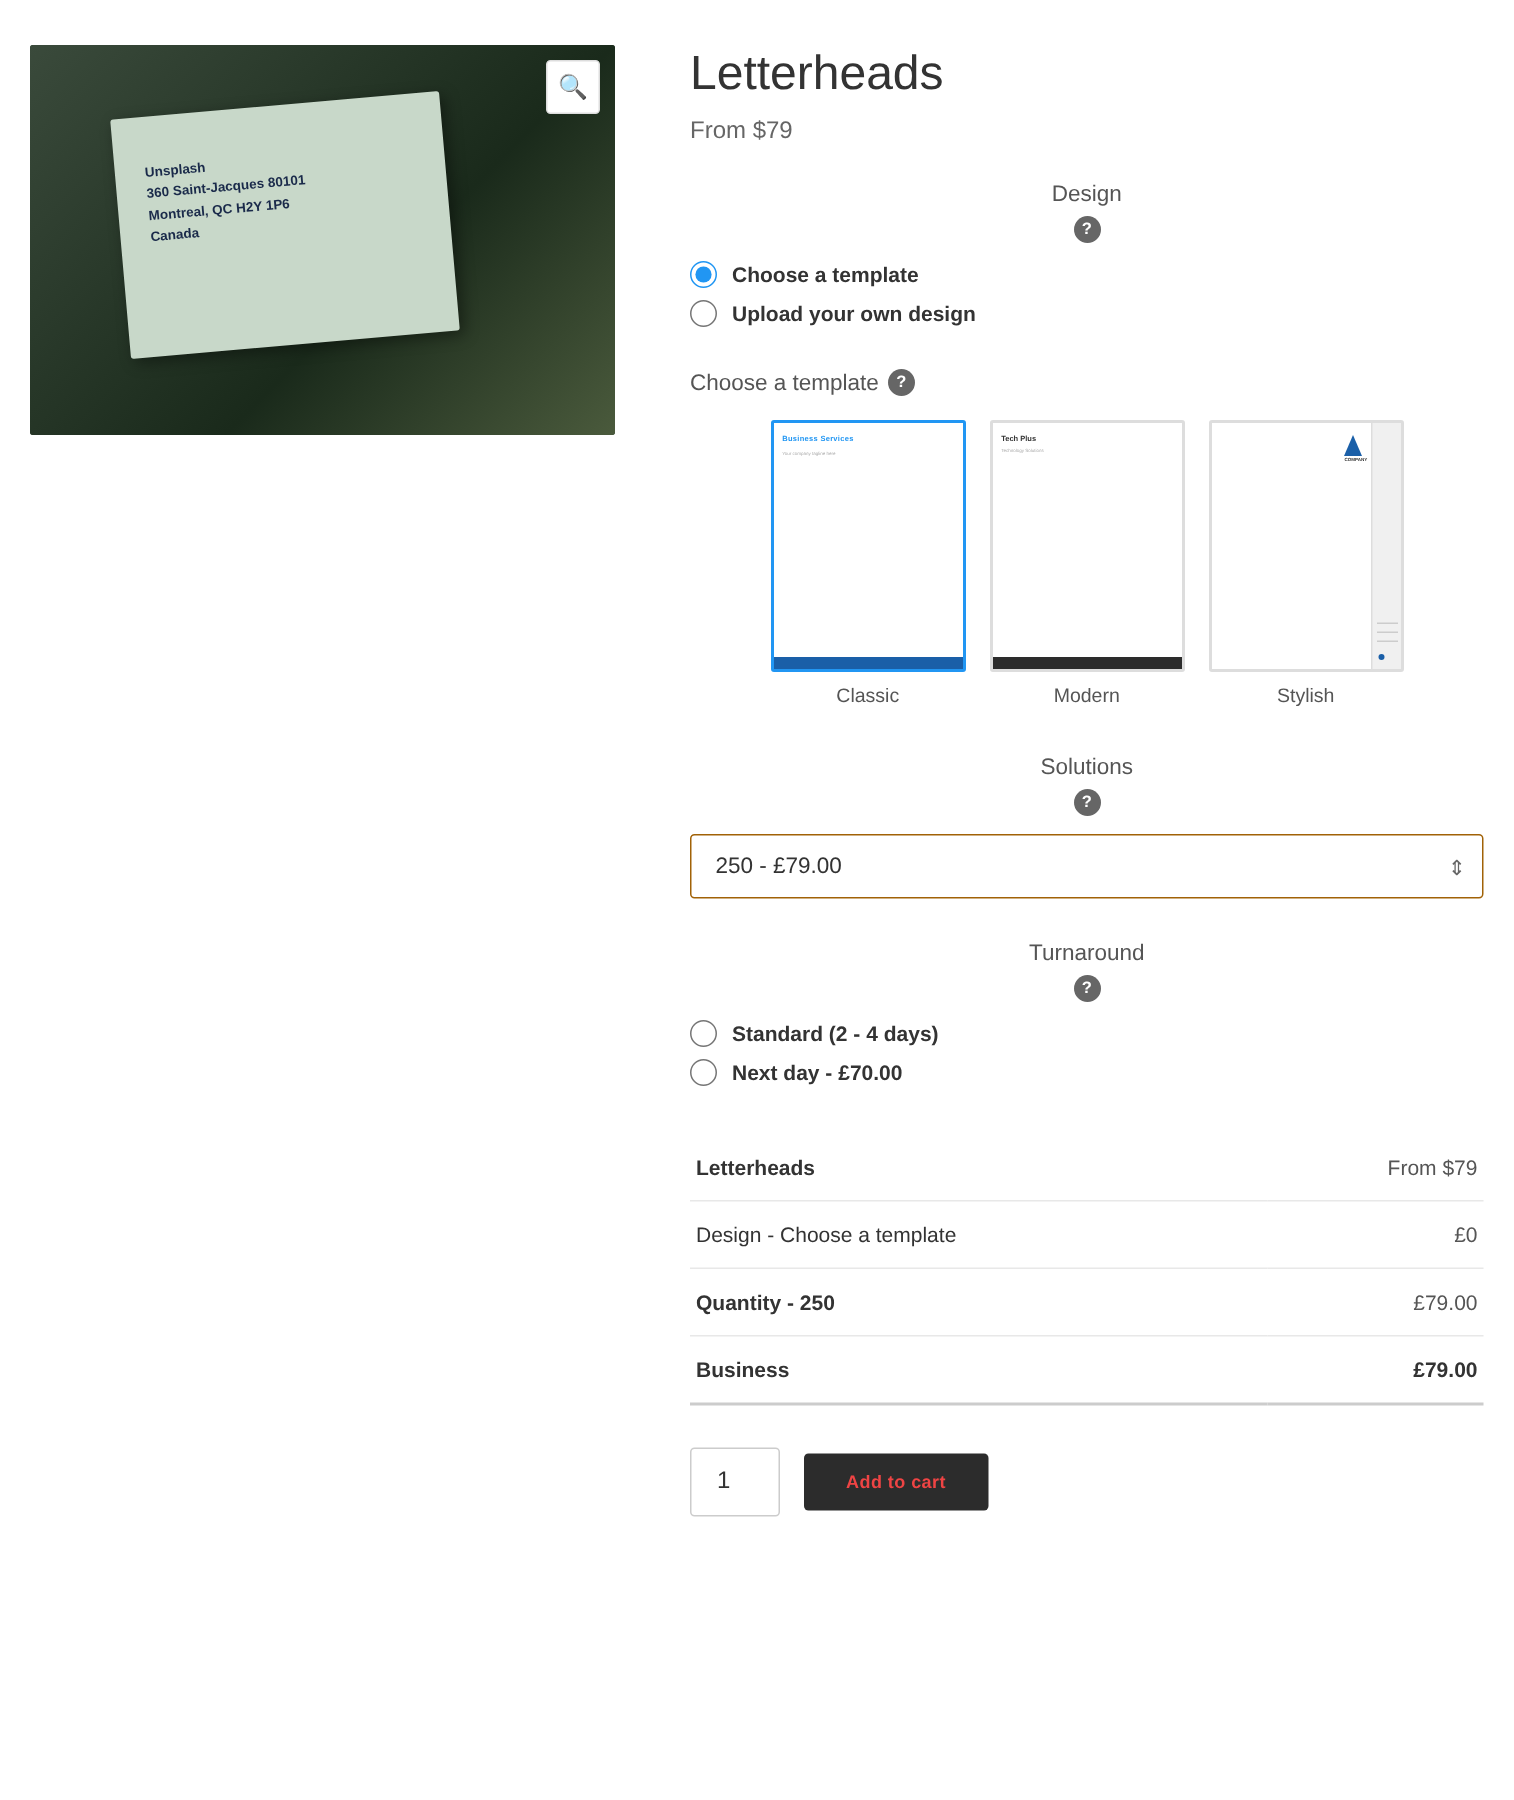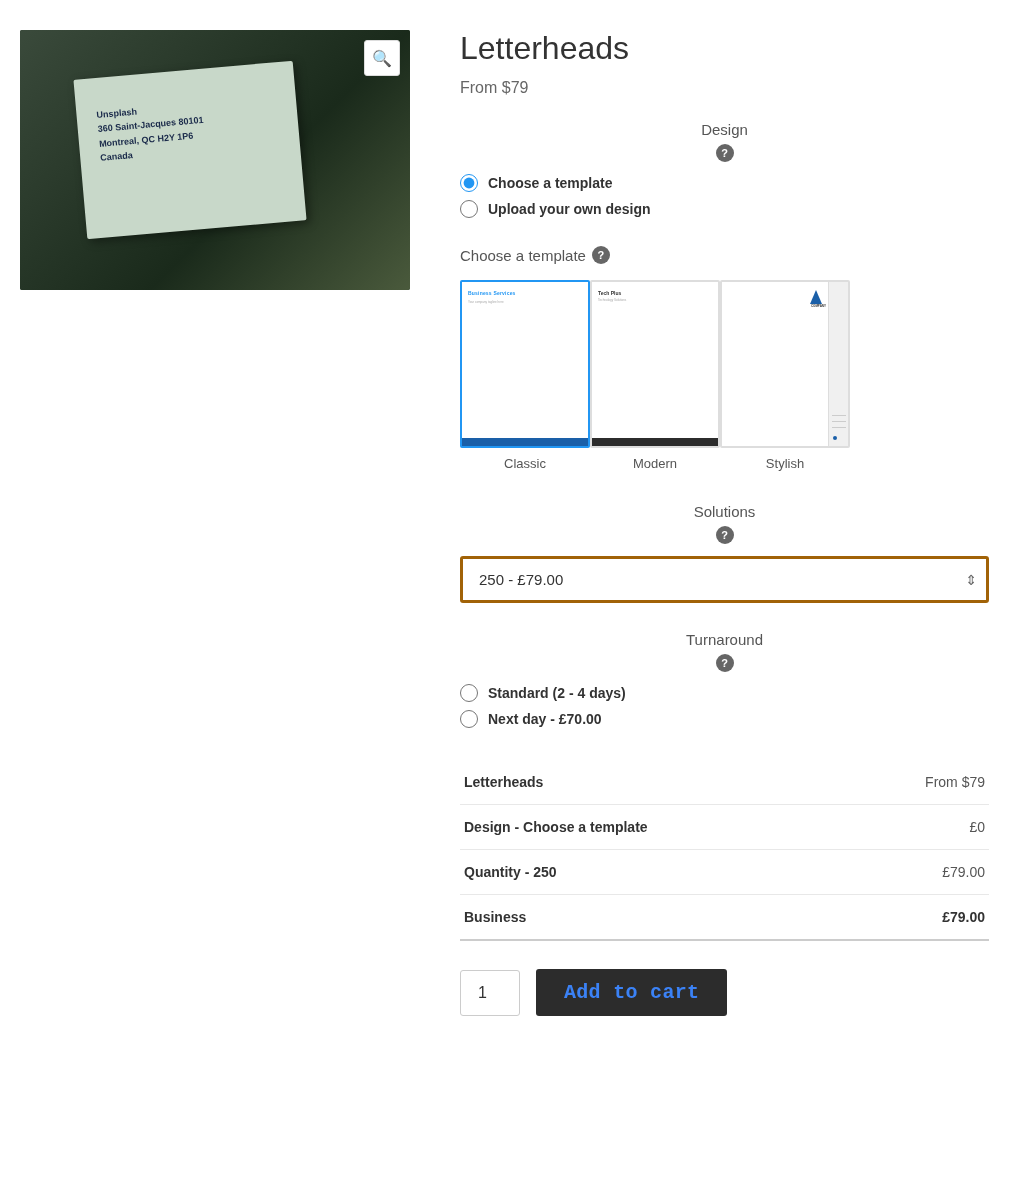--- a/index.html
+++ b/index.html
@@ -137,21 +137,22 @@
     .template-label {
       font-size: 15px;
       color: #555;
       margin-bottom: 16px;
       display: flex;
       align-items: center;
       gap: 6px;
     }
     .templates-grid {
       display: flex;
-      gap: 0;
+      gap: 16px;
+      justify-content: center;
     }
     .template-card {
       display: flex;
       flex-direction: column;
       align-items: center;
       cursor: pointer;
     }
     .template-preview {
       width: 130px;
       height: 168px;
@@ -206,21 +207,21 @@
     .quantity-section {
       margin-bottom: 28px;
     }
     .select-wrapper {
       position: relative;
       width: 100%;
     }
     .quantity-select {
       width: 100%;
       padding: 12px 16px;
-      border: 3px solid #a16207;
+      border: 1px solid #a16207;
       border-radius: 3px;
       font-size: 15px;
       color: #333;
       background: #fff;
       appearance: none;
       cursor: pointer;
       font-weight: 500;
     }
     .select-arrow {
       position: absolute;
@@ -278,28 +279,27 @@
       height: 46px;
       border: 1px solid #ccc;
       border-radius: 3px;
       text-align: center;
       font-size: 16px;
       color: #333;
     }
     .add-to-cart-btn {
       padding: 12px 28px;
       background: #2c2c2c;
-      color: #3b82f6;
+      color: #ef4444;
       border: none;
       border-radius: 3px;
-      font-size: 20px;
+      font-size: 12px;
       font-weight: 600;
       cursor: pointer;
       letter-spacing: 0.3px;
-      font-family: Liberation Mono, monospace;
     }
     .template-preview-inner {
       width: 100%;
       height: 100%;
       position: relative;
       background: #fff;
     }
   </style>
 </head>
 <body>
@@ -428,21 +428,21 @@
         </div>
       </div>
 
       <table class="summary-table">
         <tbody>
           <tr>
             <td class="summary-label">Letterheads</td>
             <td class="summary-value">From $79</td>
           </tr>
           <tr>
-            <td class="summary-label" style="font-weight:700;">Design - Choose a template</td>
+            <td class="summary-label" style="font-weight:400;">Design - Choose a template</td>
             <td class="summary-value">£0</td>
           </tr>
           <tr>
             <td class="summary-label" style="font-weight:700;">Quantity - 250</td>
             <td class="summary-value">£79.00</td>
           </tr>
           <tr class="subtotal-row">
             <td class="summary-label">Business</td>
             <td class="summary-value">£79.00</td>
           </tr>

